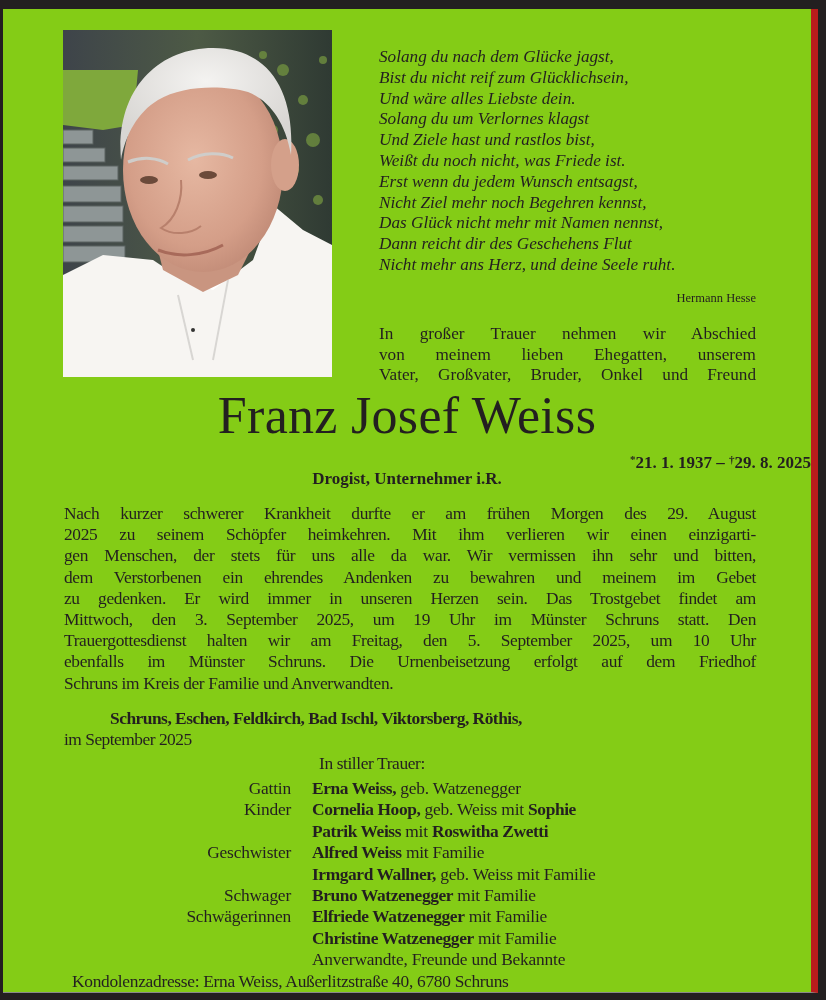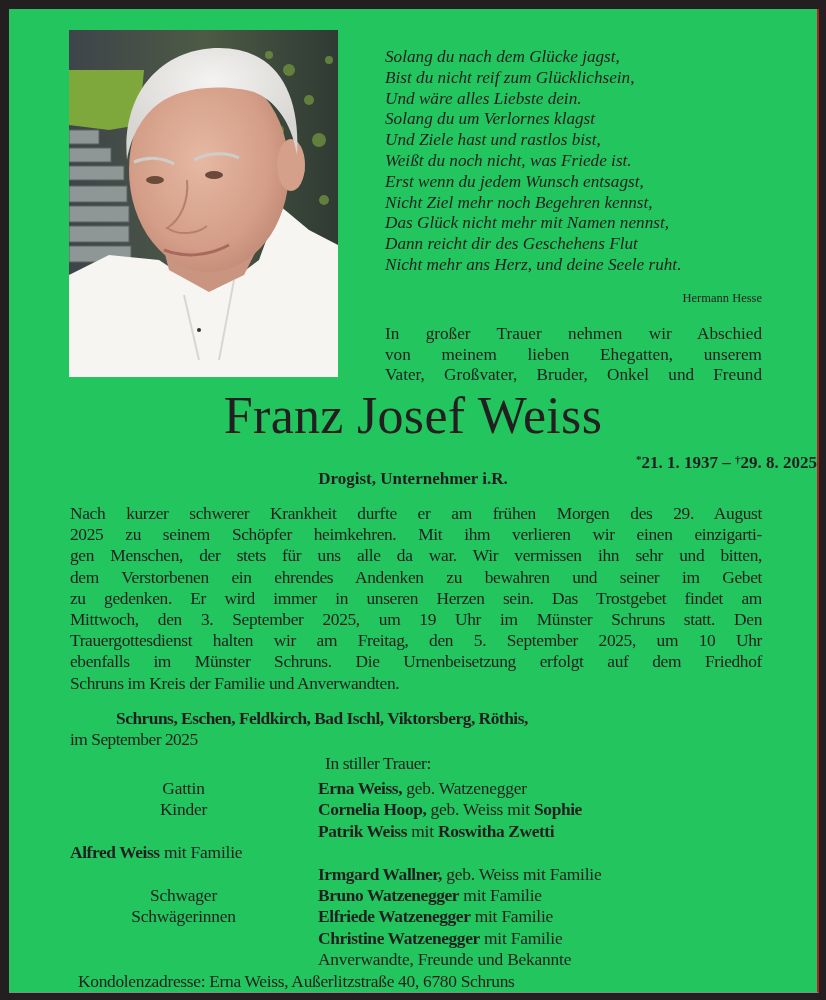--- a/index.html
+++ b/index.html
@@ -6,24 +6,24 @@
   body {
     width: 826px; height: 1000px;
     background: #231f20;
     position: relative;
     overflow: hidden;
     font-family: "Liberation Serif", "DejaVu Serif", serif;
     color: #231f20;
   }
   .page {
     position: absolute;
-    left: 9px; top: 9px;
+    left: 3px; top: 9px;
     width: 808px; height: 983px;
-    background: #22c55e;
-    border-right: 2px solid #b91c1c;
+    background: #84cc16;
+    border-right: 7px solid #b91c1c;
     border-bottom: 1px solid #8a8a8a;
   }
   
   .photo {
     position: absolute;
     left: 60px; top: 21px;
     width: 269px; height: 347px;
     overflow: hidden;
     background: #ffffff;
   }
@@ -129,21 +129,21 @@
   .mourners {
     position: absolute;
     left: 61px; top: 769px;
     width: 720px;
     font-size: 17.4px;
     line-height: 21.4px;
   }
   .mourner-row { display: flex; white-space: nowrap; }
   .mourner-role {
     width: 248px;
-    text-align: center;
+    text-align: right;
     padding-right: 21px;
     box-sizing: border-box;
     letter-spacing: -0.2px;
   }
   .mourner-entry { flex: 1; letter-spacing: -0.2px; }
   .mourner-entry b { font-weight: bold; letter-spacing: -0.4px; }
 
   .address {
     position: absolute;
     left: 61px; top: 962px;
@@ -253,21 +253,21 @@
   <div class="name">Franz Josef Weiss</div>
 
   <div class="dates"><sup>*</sup><span>21. 1. 1937</span><span> – </span><sup>†</sup><span>29. 8. 2025</span></div>
 
   <div class="occupation">Drogist, Unternehmer i.R.</div>
 
   <div class="body-text">
     <span class="line">Nach kurzer schwerer Krankheit durfte er am frühen Morgen des 29. August</span>
     <span class="line">2025 zu seinem Schöpfer heimkehren. Mit ihm verlieren wir einen einzigarti-</span>
     <span class="line">gen Menschen, der stets für uns alle da war. Wir vermissen ihn sehr und bitten,</span>
-    <span class="line">dem Verstorbenen ein ehrendes Andenken zu bewahren und seiner im Gebet</span>
+    <span class="line">dem Verstorbenen ein ehrendes Andenken zu bewahren und meinem im Gebet</span>
     <span class="line">zu gedenken. Er wird immer in unseren Herzen sein. Das Trostgebet findet am</span>
     <span class="line">Mittwoch, den 3. September 2025, um 19 Uhr im Münster Schruns statt. Den</span>
     <span class="line">Trauergottesdienst halten wir am Freitag, den 5. September 2025, um 10 Uhr</span>
     <span class="line">ebenfalls im Münster Schruns. Die Urnenbeisetzung erfolgt auf dem Friedhof</span>
     <span class="line last">Schruns im Kreis der Familie und Anverwandten.</span>
   </div>
 
   <div class="places">Schruns, Eschen, Feldkirch, Bad Ischl, Viktorsberg, Röthis,</div>
   <div class="place-date">im September 2025</div>
   <div class="stiller">In stiller Trauer:</div>
@@ -279,20 +279,21 @@
       </div>
       <div class="mourner-row">
         <span class="mourner-role">Kinder</span>
         <span class="mourner-entry"><b>Cornelia Hoop,</b><span> geb. Weiss mit </span><b>Sophie</b></span>
       </div>
       <div class="mourner-row">
         <span class="mourner-role"></span>
         <span class="mourner-entry"><b>Patrik Weiss</b><span> mit </span><b>Roswitha Zwetti</b></span>
       </div>
       <div class="mourner-row">
+        <span class="mourner-role">Geschwister</span>
         <span class="mourner-entry"><b>Alfred Weiss</b><span> mit Familie</span></span>
       </div>
       <div class="mourner-row">
         <span class="mourner-role"></span>
         <span class="mourner-entry"><b>Irmgard Wallner,</b><span> geb. Weiss mit Familie</span></span>
       </div>
       <div class="mourner-row">
         <span class="mourner-role">Schwager</span>
         <span class="mourner-entry"><b>Bruno Watzenegger</b><span> mit Familie</span></span>
       </div>

